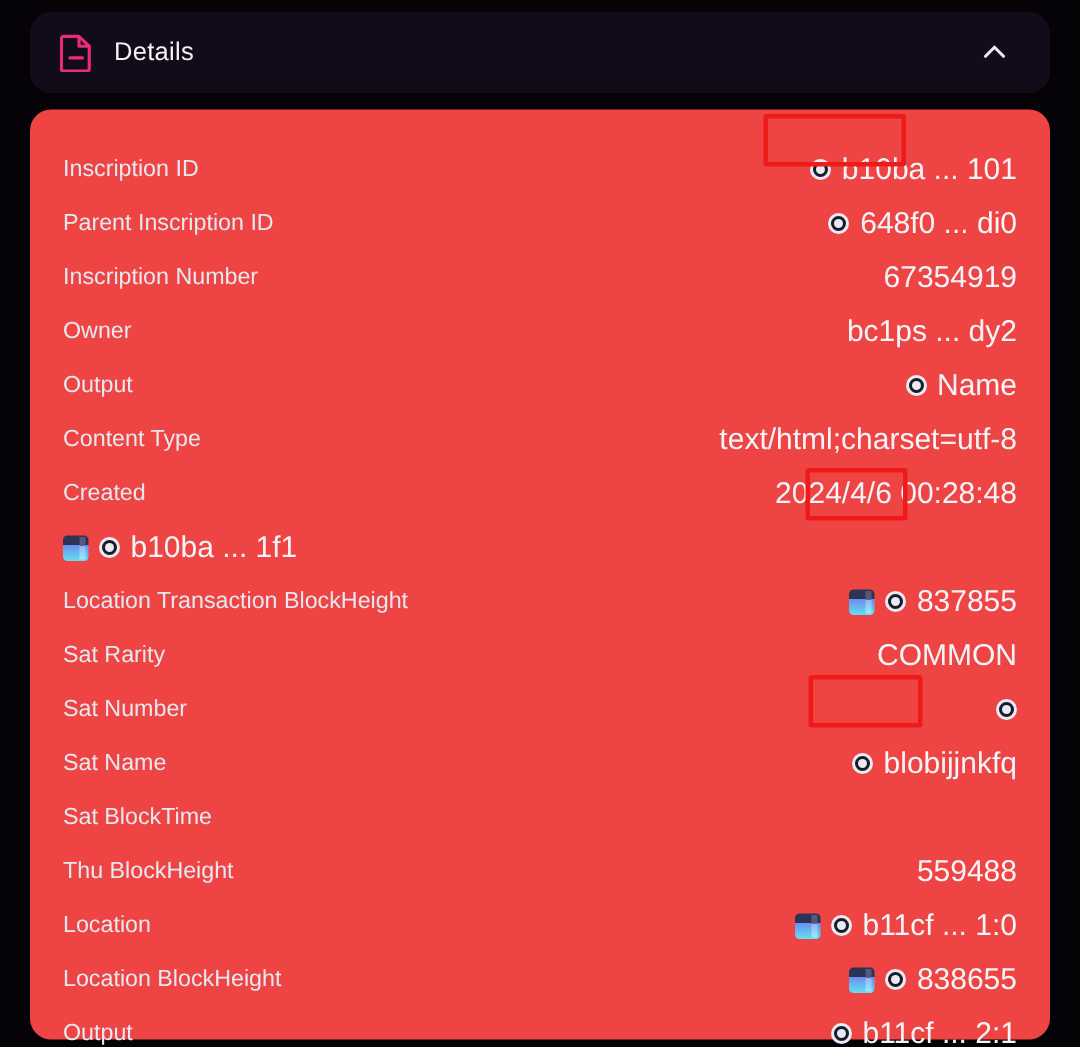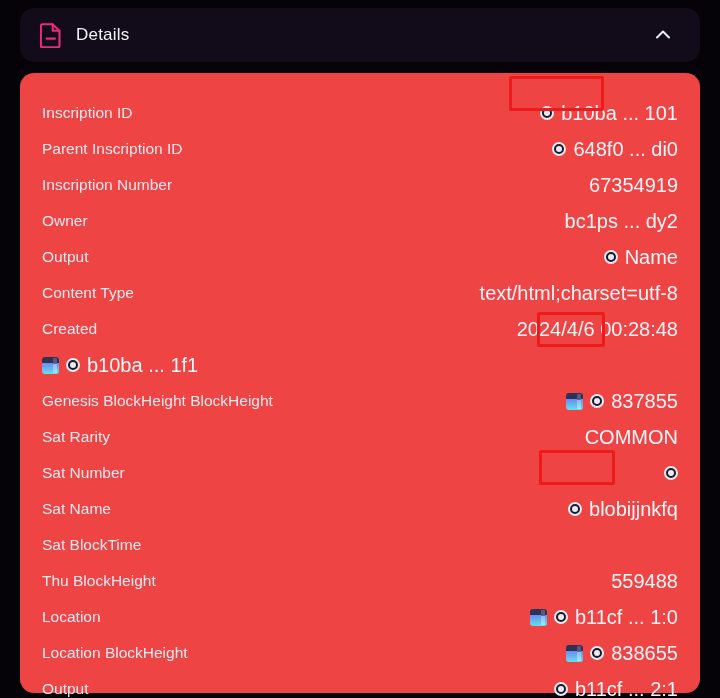--- a/index.html
+++ b/index.html
@@ -218,21 +218,21 @@
         </span>
       </div>
       <div class="detail-row">
         <span class="row-value">
           <span class="block-icon"></span>
           <span class="ring-icon"></span>
           <span class="value-text">b10ba ... 1f1</span>
         </span>
       </div>
       <div class="detail-row">
-        <span class="row-label">Genesis BlockHeight BlockHeight</span>
+        <span class="row-label">Location Transaction BlockHeight</span>
         <span class="row-value">
           <span class="block-icon"></span>
           <span class="ring-icon"></span>
           <span class="value-text">837855</span>
         </span>
       </div>
       <div class="detail-row">
         <span class="row-label">Sat Rarity</span>
         <span class="row-value">
           <span class="value-text">COMMON</span>

